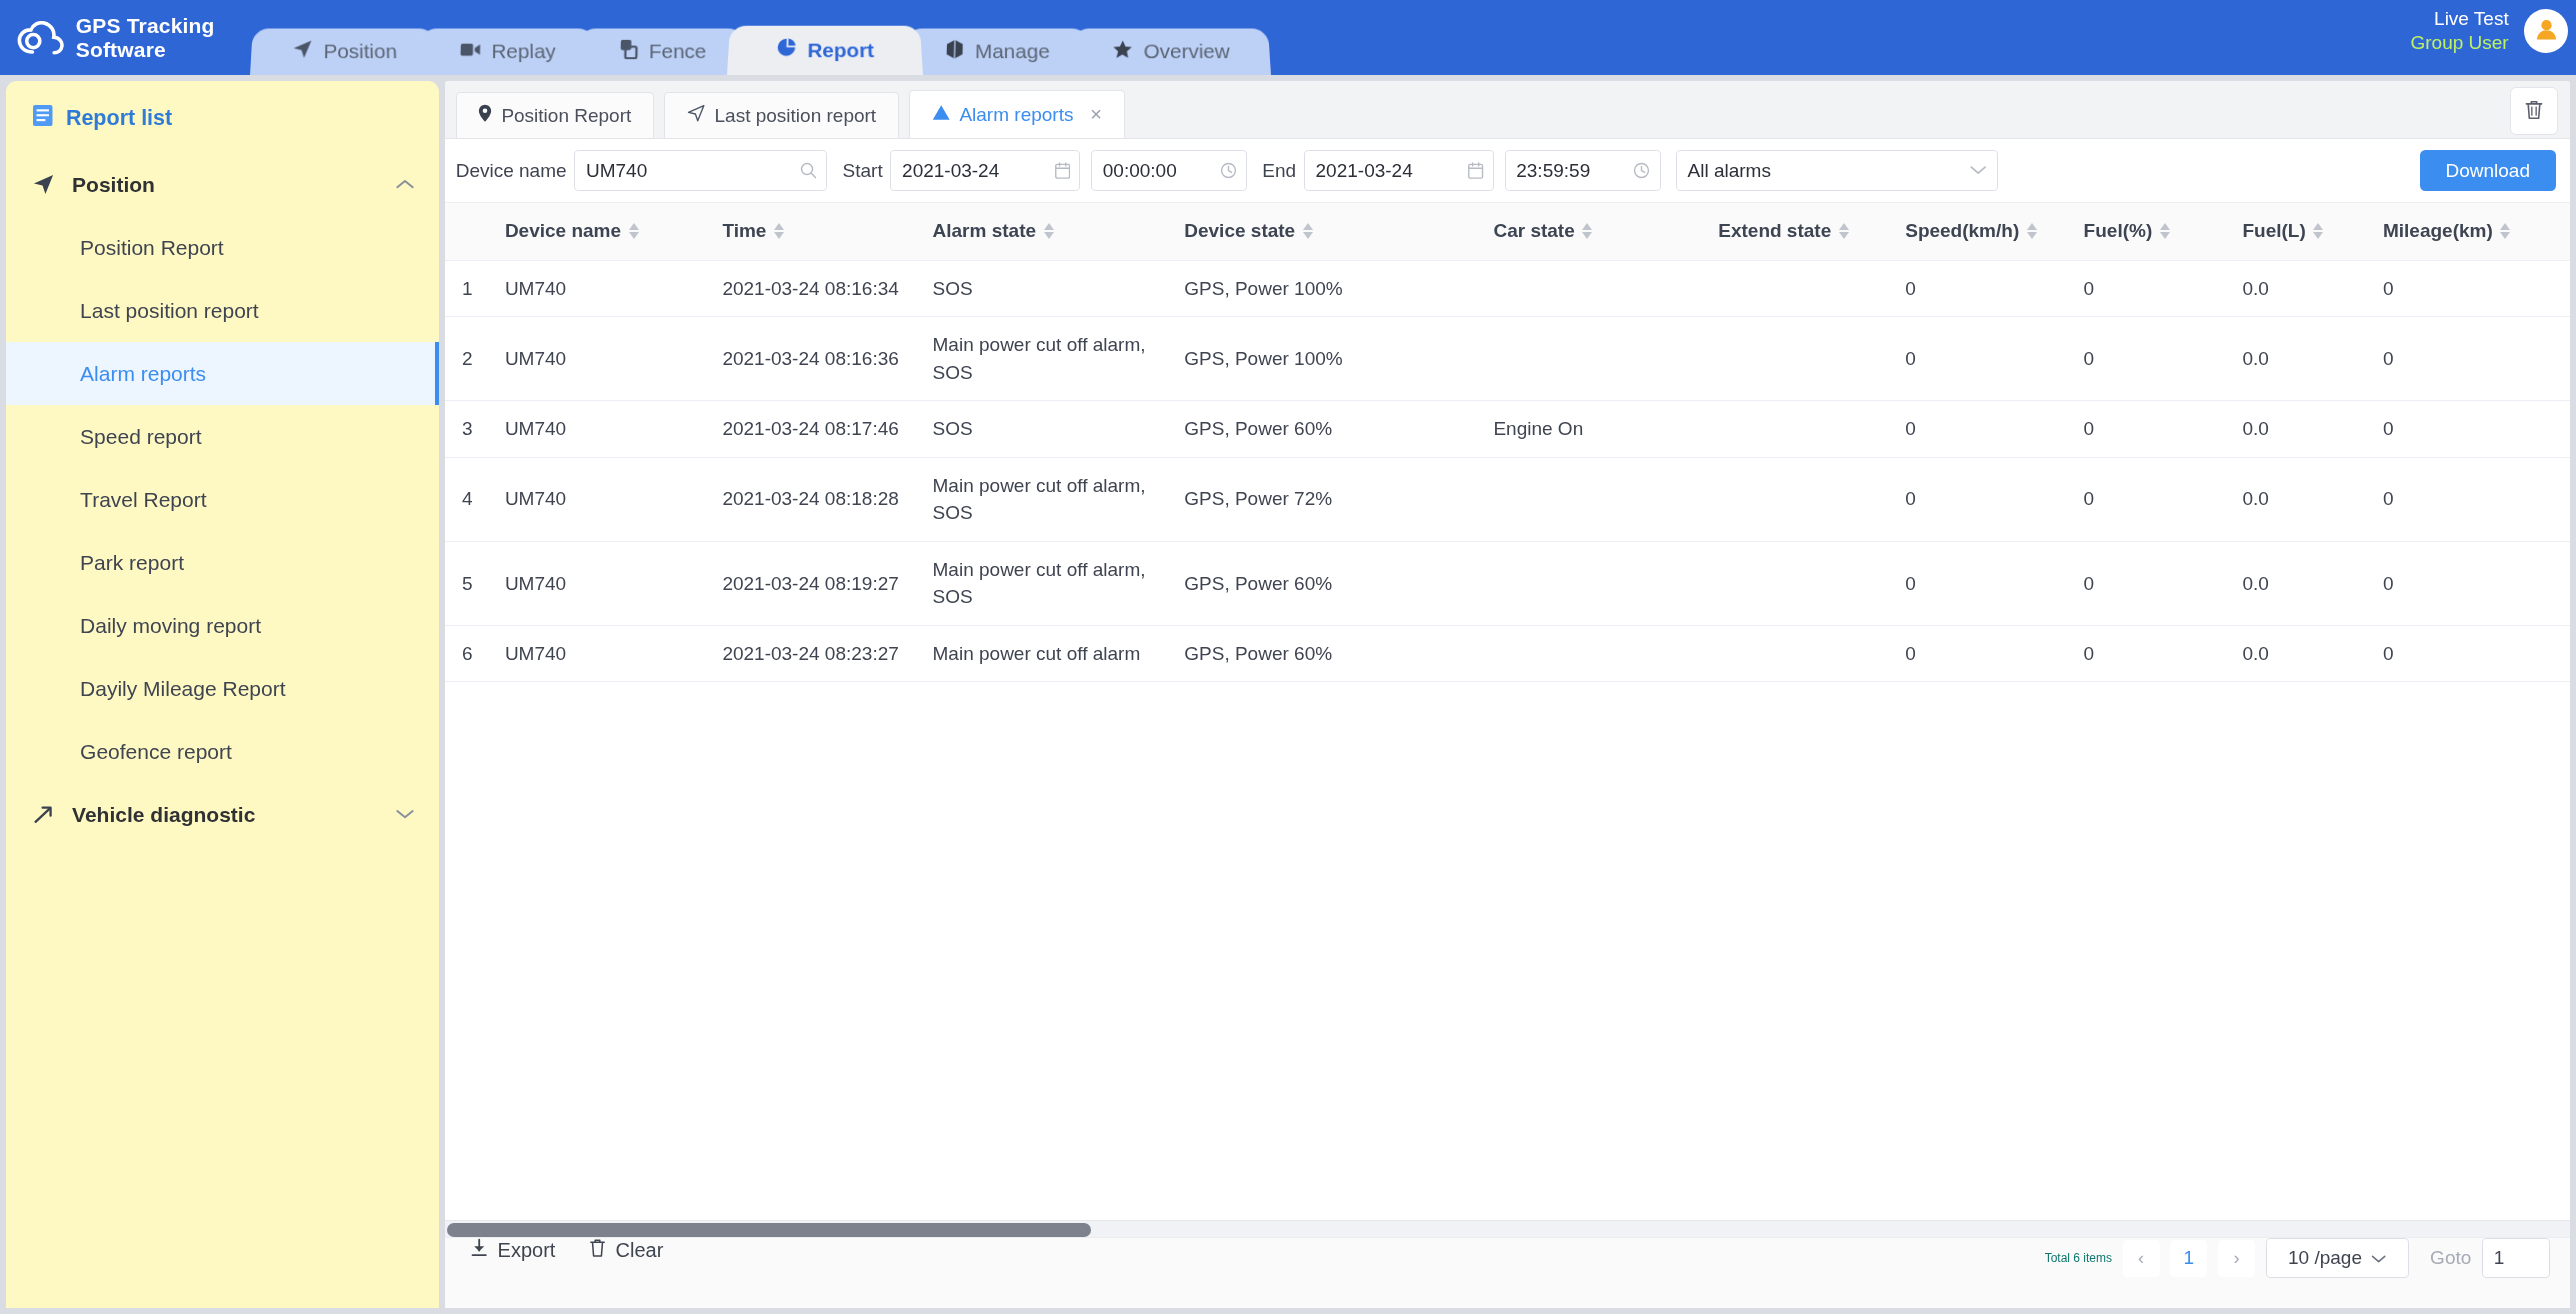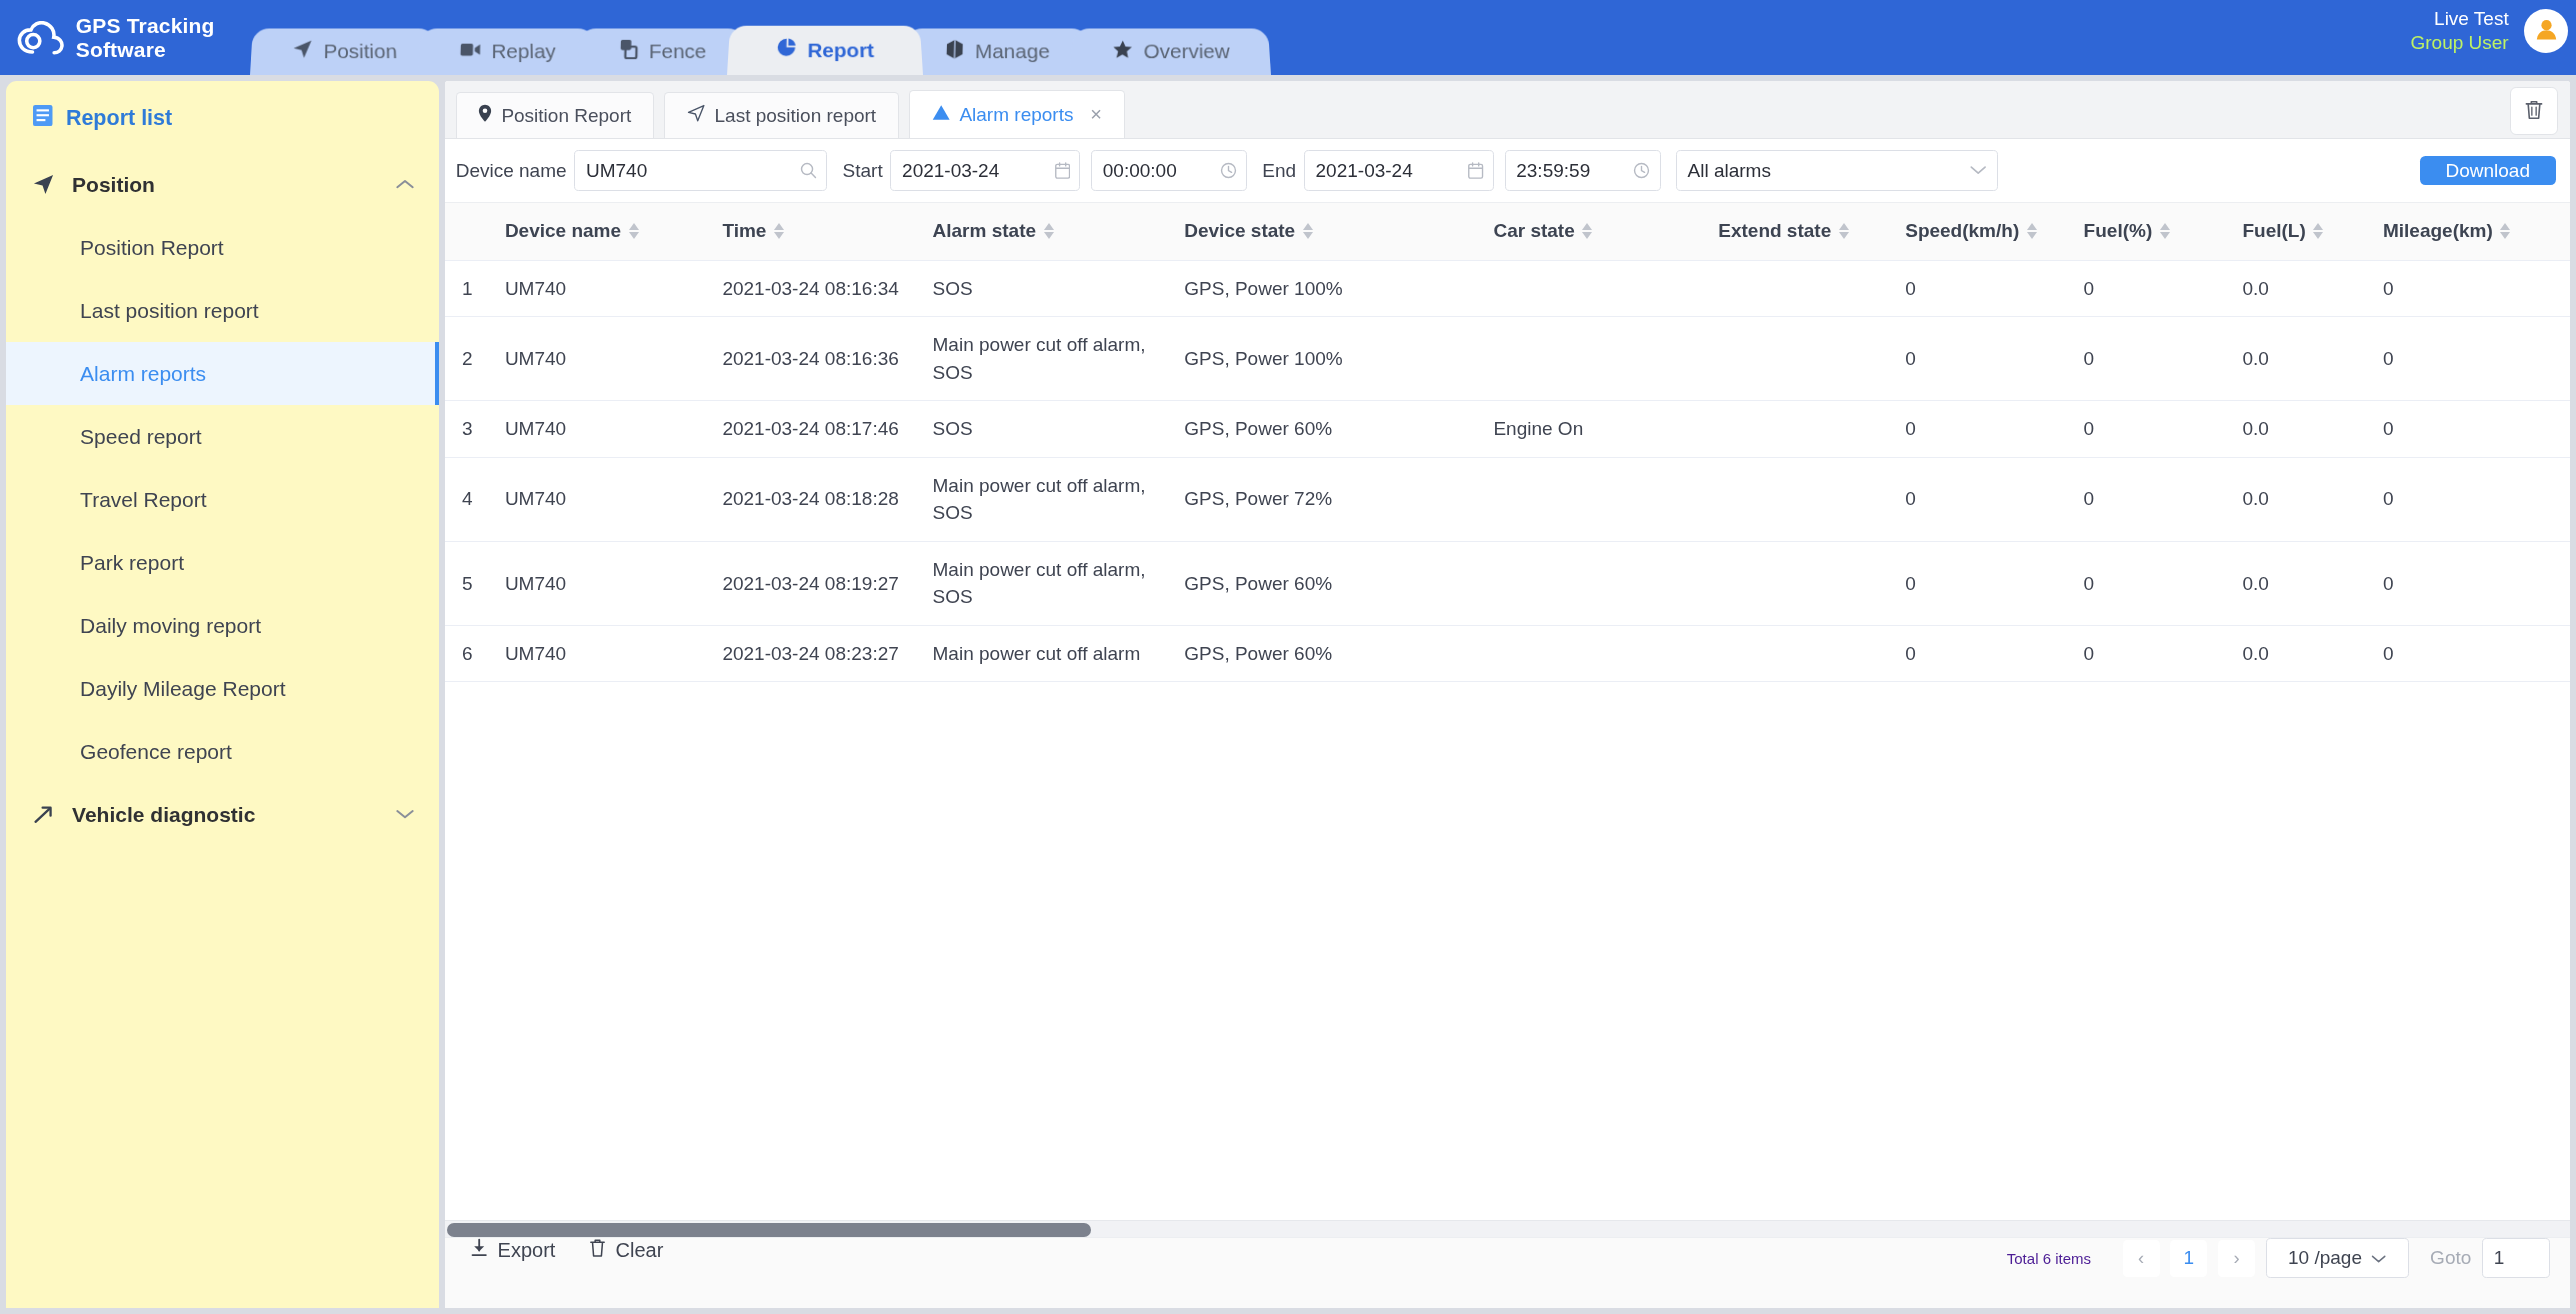--- a/index.html
+++ b/index.html
@@ -142,21 +142,21 @@
   .finput .val { white-space: nowrap; }
   .finput .ico { margin-left: auto; color: #b6bac3; display: flex; align-items: center; }
   .fi-device { width: 253px; }
   .fi-date { width: 190px; }
   .fi-time { width: 156px; }
   .fi-select { width: 322px; cursor: pointer; }
   .gap10 { width: 10.7px; flex: 0 0 10.7px; }
   .gap18 { width: 15.3px; flex: 0 0 15.3px; }
   .download-btn {
     margin-left: auto;
-    height: 29px; padding: 0 26px; background: #3b8df0; color: #ffffff;
+    height: 41px; padding: 0 26px; background: #3b8df0; color: #ffffff;
     font-size: 19px; border: none; border-radius: 5.4px; cursor: pointer;
     font-family: inherit;
   }
 
   
   .table-wrap { position: relative; }
   table.rep { width: 100%; border-collapse: collapse; table-layout: fixed; }
   table.rep thead th {
     background: #fafafa; color: #3d4452; font-size: 19px; font-weight: bold;
     text-align: left; height: 57px; padding: 0 6.1px 0 0;
@@ -205,21 +205,21 @@
     position: absolute; left: 0; bottom: 0; width: 2125px; height: 71px;
     background: #fafafa;
     display: flex; align-items: flex-start; padding: 0 20px 0 25px;
     border-top: 0.8px solid #eceef1;
   }
   .fbtn {
     display: flex; align-items: center; gap: 9.2px;
     font-size: 20px; color: #3f4451; cursor: pointer; margin-right: 34px;
   }
   .pager { margin-left: auto; display: flex; align-items: center; gap: 10.7px; }
-  .total { font-size: 15px; color: #4c1d95; margin-right: 21px; }
+  .total { font-size: 12px; color: #0f766e; margin-right: 0; }
   .pbtn {
     width: 37px; height: 37px; border-radius: 4.6px; background: #ffffff;
     display: flex; align-items: center; justify-content: center;
     font-size: 18.4px; color: #a6abb5; cursor: pointer; border: none;
     font-family: inherit;
   }
   .pnum {
     width: 37px; height: 37px; border-radius: 4.6px; background: #ffffff;
     display: flex; align-items: center; justify-content: center;
     font-size: 19px; color: #3b8df0; cursor: pointer;

